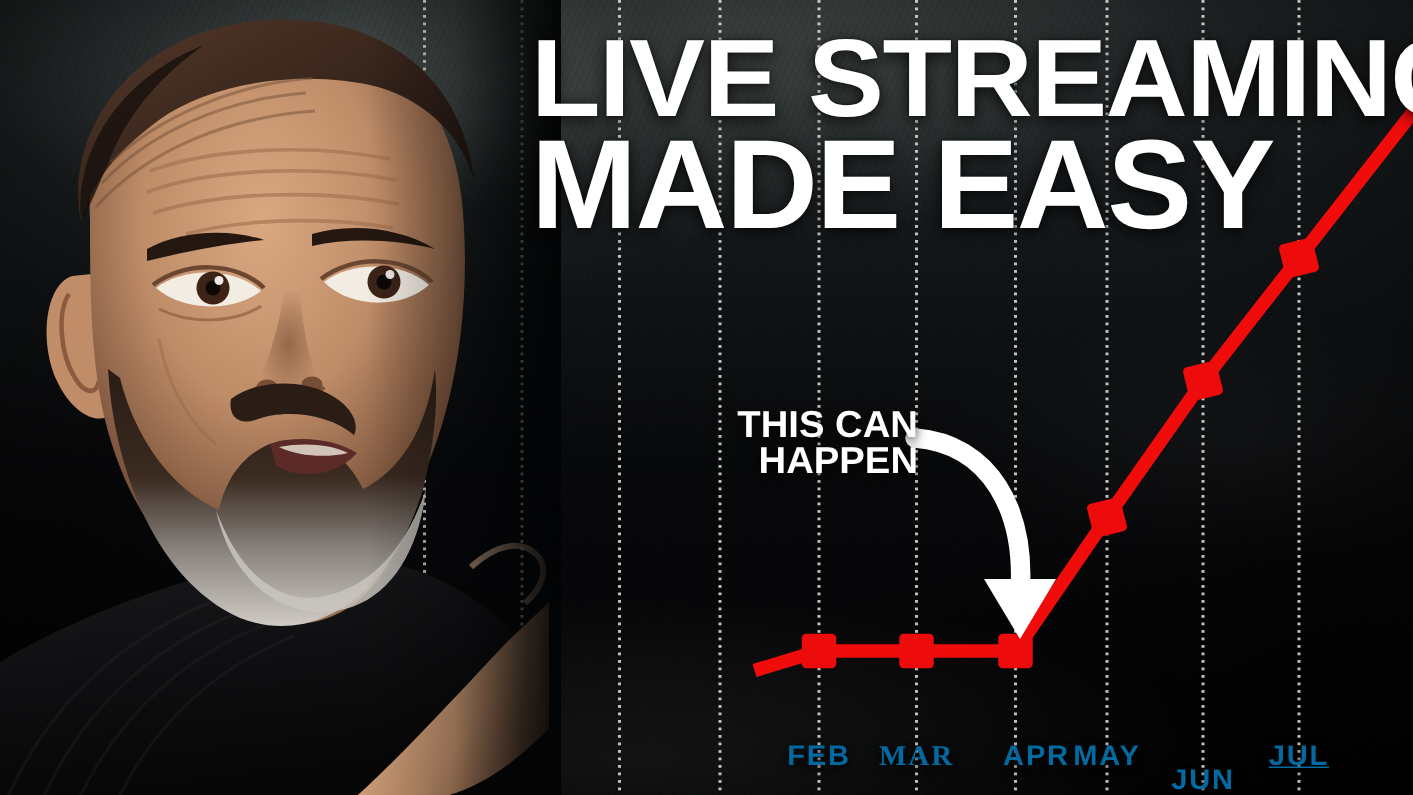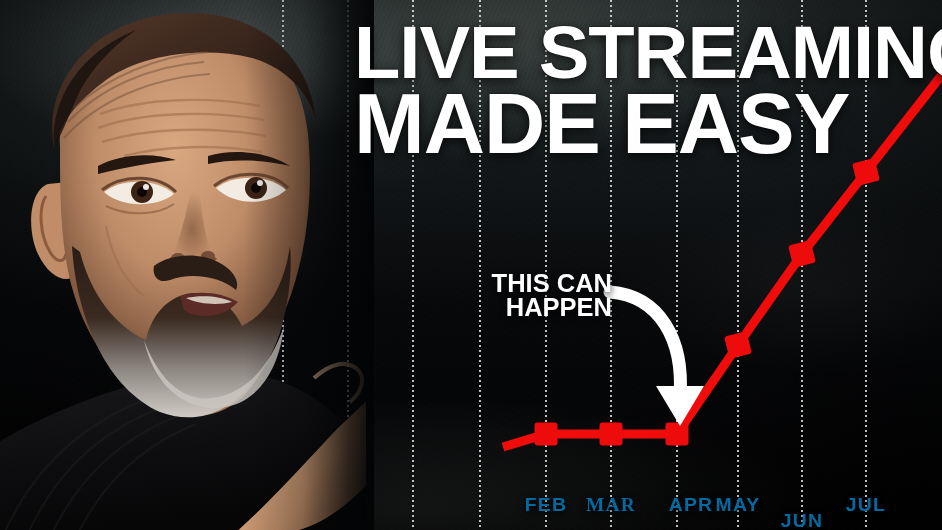--- a/index.html
+++ b/index.html
@@ -253,16 +253,16 @@
     <span>THIS CAN</span>
     <span>HAPPEN</span>
   </div>
 
   <div id="month-labels">
       <div class="m-label" style="left: 546px;">FEB</div>
       <div class="m-label" style="left: 611px; font-family: Liberation Serif, serif;">MAR</div>
       <div class="m-label" style="left: 691px;">APR</div>
       <div class="m-label" style="left: 738px;">MAY</div>
       <div class="m-label" style="left: 802px; margin-top: 16px;">JUN</div>
-      <div class="m-label" style="left: 866px;">JUL</div>
+      <div class="m-label" style="left: 866px; text-decoration: underline;">JUL</div>
     </div>
 
 </div>
 
 </body></html>

